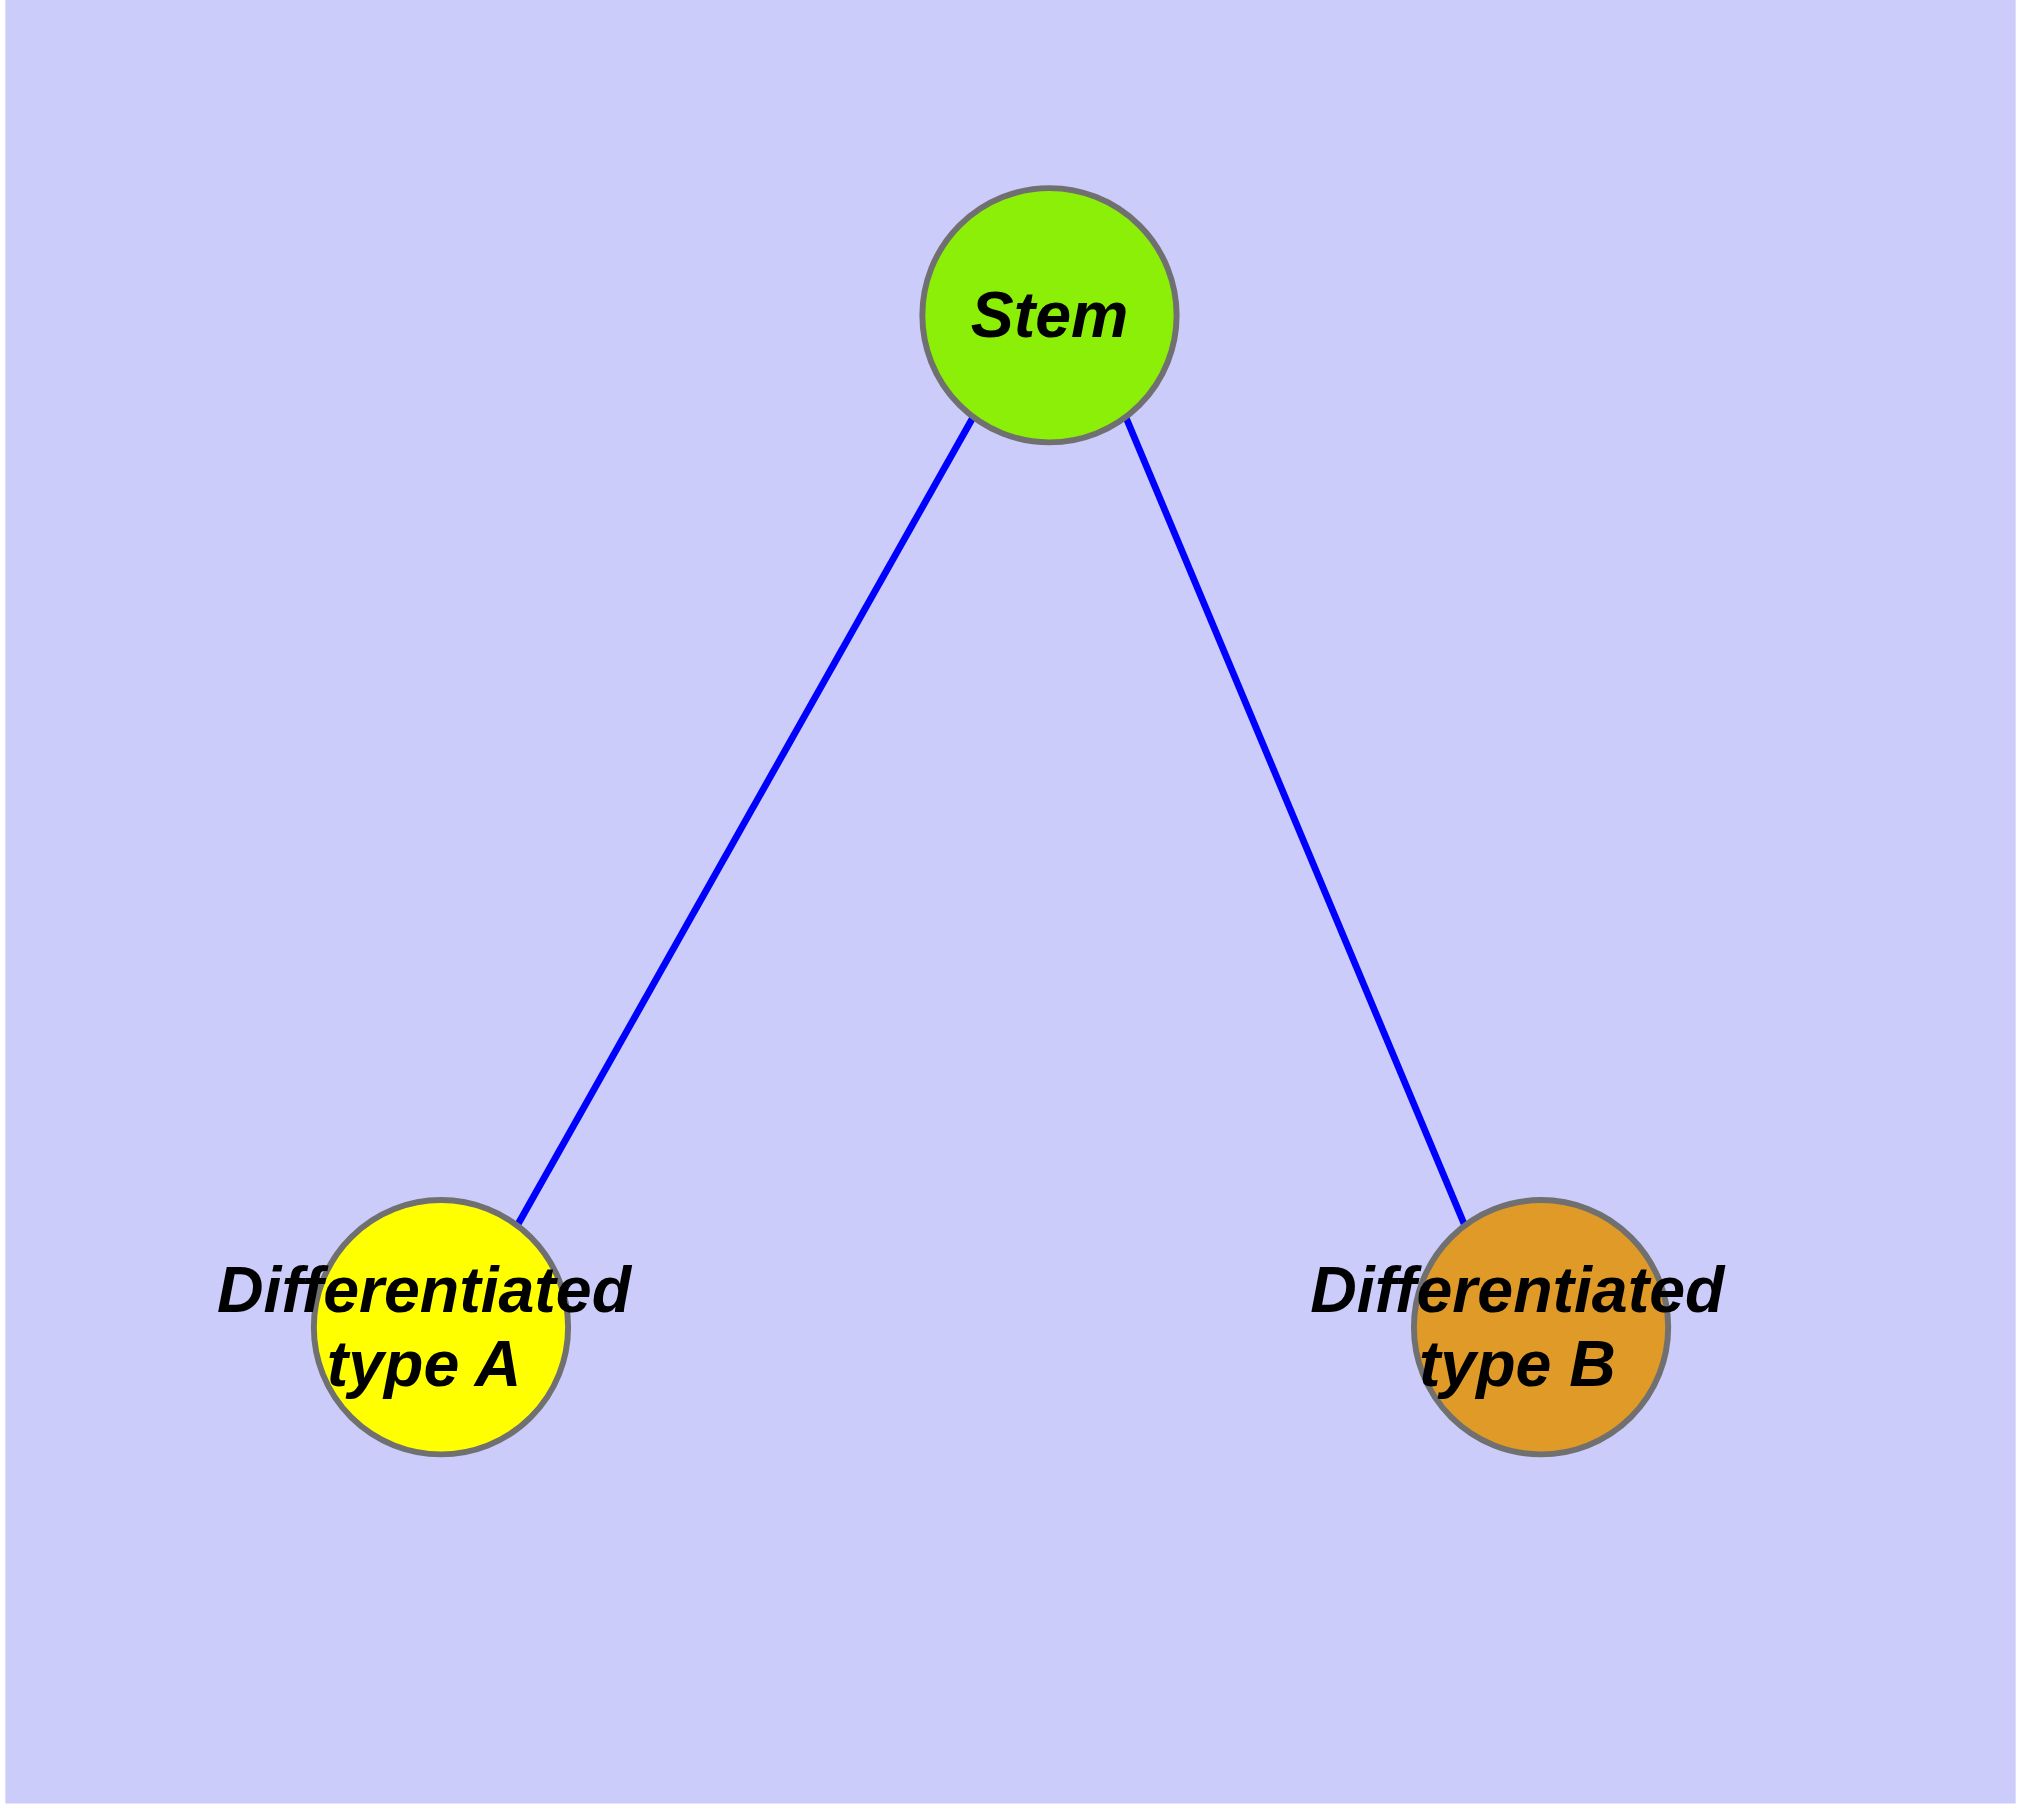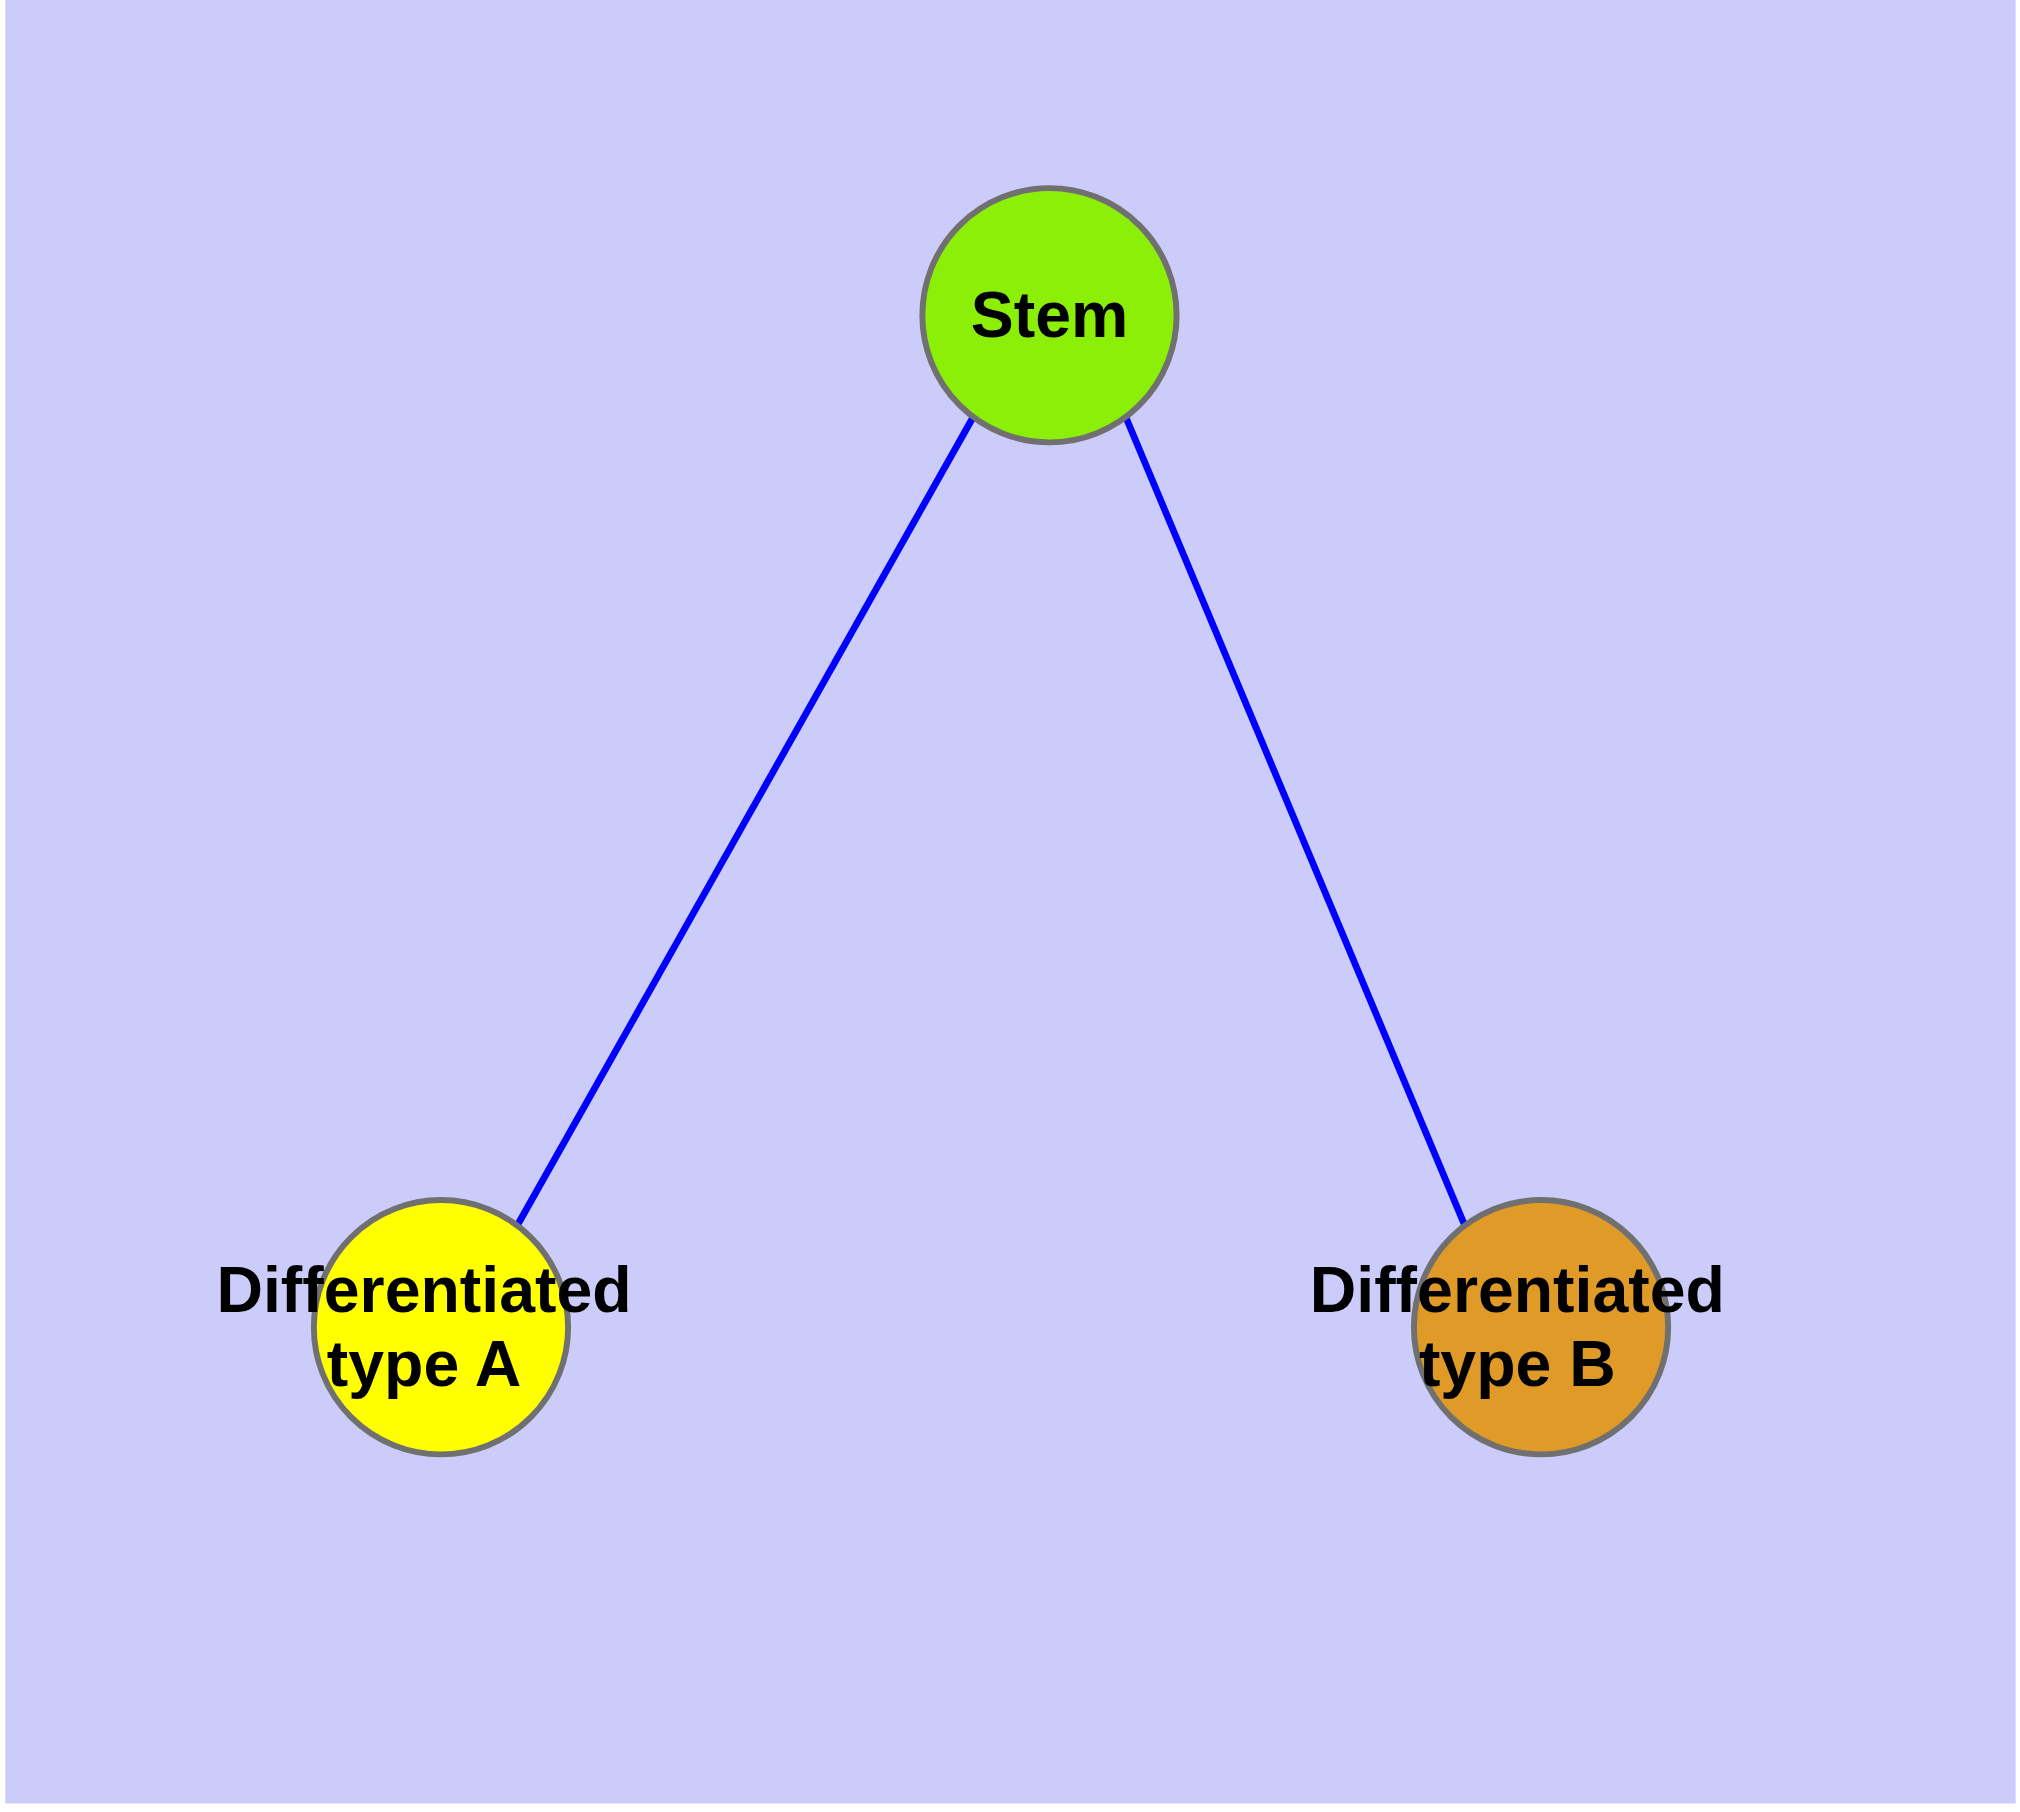--- a/index.html
+++ b/index.html
@@ -11,20 +11,21 @@
     width: 2021px;
     height: 1812px;
     overflow: hidden;
     font-family: "Liberation Sans", sans-serif;
   }
   #diagram-root {
     position: relative;
     width: 2021px;
     height: 1812px;
     background: #ffffff;
+    font-style: italic;
   }
   #graph-svg {
     position: absolute;
     top: 0;
     left: 0;
     width: 2021px;
     height: 1812px;
     display: block;
   }
   .node-label {

